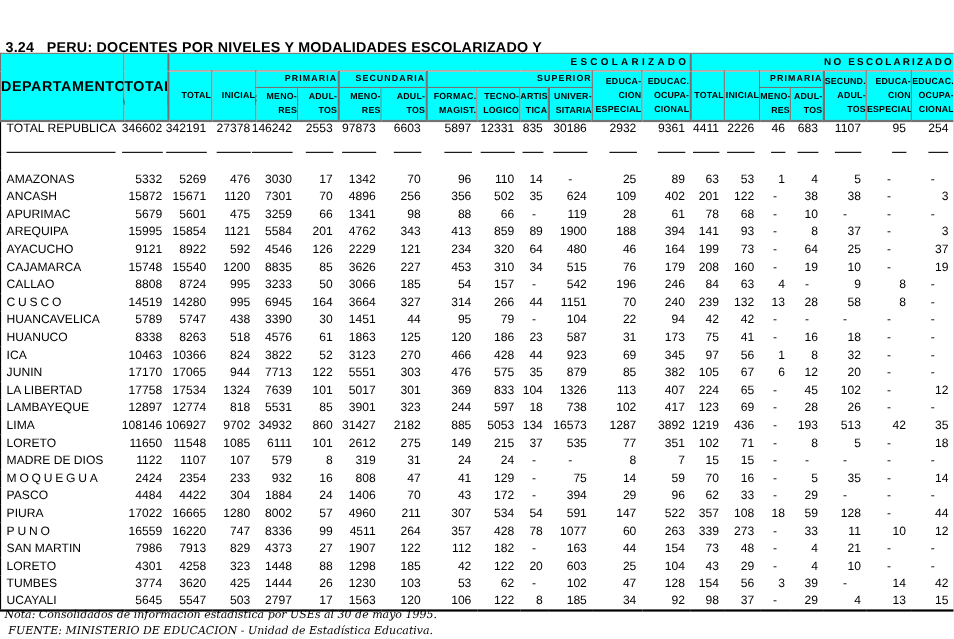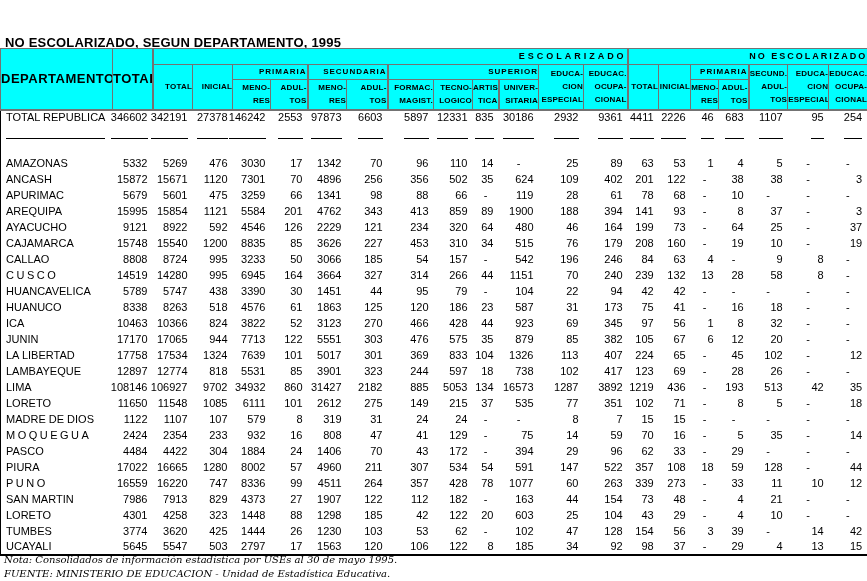--- a/index.html
+++ b/index.html
@@ -33,28 +33,29 @@
   td.label { text-align:left; padding-left:5px; }
   td.label.sp { letter-spacing:2.5px; }
   td.num { direction:rtl; text-align:right; padding-right:5px; }
   td.num.dash { direction:ltr; text-align:center; padding-right:0; }
   tr.tr-total { height:27px; vertical-align:bottom; }
   tr.tr-total td { padding-bottom:3px; }
   tr.tr-total .u { border-bottom:1px solid #000; display:inline-block; padding-bottom:15px; line-height:11px; }
   tr.spacer td { height:13px; }
   .notes { position:absolute; top:553px; left:4px;
     font-family:"DejaVu Serif", serif; font-style:italic;
-    font-size:10px; line-height:13.5px; }
+    font-size:10px; line-height:13.5px;text-align:center; }
 </style>
 </head>
 <body>
 
 <div class="page">
 
   <div class="title">
+    <div>3.24   PERU: DOCENTES POR NIVELES Y MODALIDADES ESCOLARIZADO Y</div>
     <div>NO ESCOLARIZADO, SEGUN DEPARTAMENTO, 1995</div>
   </div>
 
   <table class="doc">
     <colgroup>
       <col style="width:112px">
         <col style="width:40px">
       <col style="width:40px">
         <col style="width:40px">
         <col style="width:38px">

